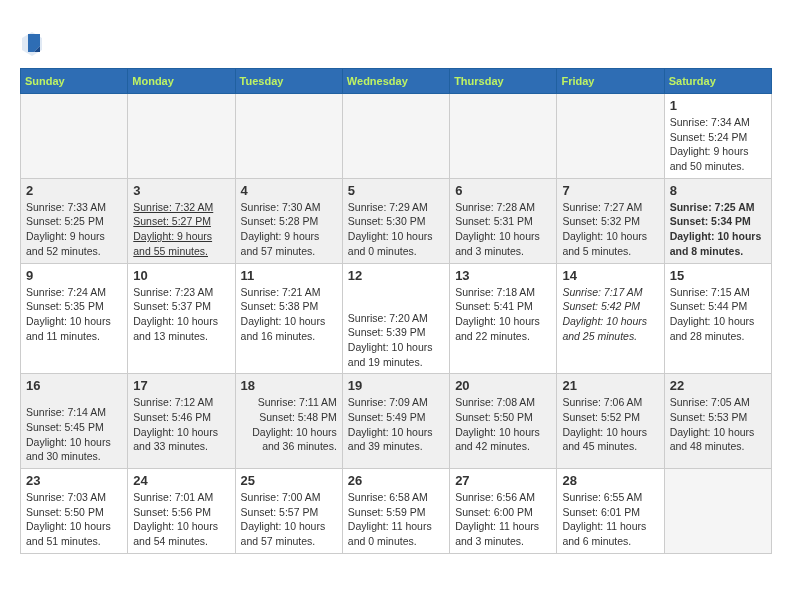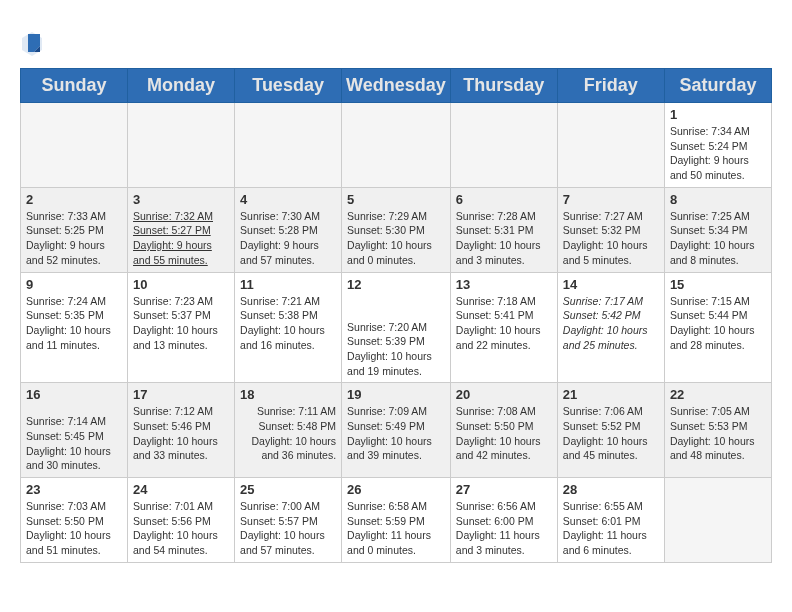--- a/index.html
+++ b/index.html
@@ -53,24 +53,24 @@
     .location {
       font-size: 16px;
       color: #555;
     }
     .calendar {
       width: 100%;
       border-collapse: collapse;
     }
     .calendar th {
       background: #2e6db4;
-      color: #e5e5e5;
-      font-size: 18px;
+      color: #bef264;
+      font-size: 11px;
       padding: 6px 4px;
-      text-align: center;
+      text-align: left;
       border: 1px solid #2060a0;
     }
     .calendar td {
       border: 1px solid #ccc;
       vertical-align: top;
       padding: 4px 5px;
       width: 107px;
       min-height: 80px;
       font-size: 11px;
       color: #333;
@@ -174,21 +174,21 @@
 Daylight: 10 hours and 3 minutes.</div>
         </td>
         <td>
           <span class="day-num">7</span>
           <div class="day-info" style="white-space: pre-line;">Sunrise: 7:27 AM
 Sunset: 5:32 PM
 Daylight: 10 hours and 5 minutes.</div>
         </td>
         <td>
           <span class="day-num">8</span>
-          <div class="day-info" style="white-space: pre-line;">Sunrise: 7:25 AM
+          <div class="day-info" style="white-space: pre-line; font-weight: bold;">Sunrise: 7:25 AM
 Sunset: 5:34 PM
 Daylight: 10 hours and 8 minutes.</div>
         </td>
       </tr>
       <tr>
         <td>
           <span class="day-num">9</span>
           <div class="day-info" style="white-space: pre-line;">Sunrise: 7:24 AM
 Sunset: 5:35 PM
 Daylight: 10 hours and 11 minutes.</div>

